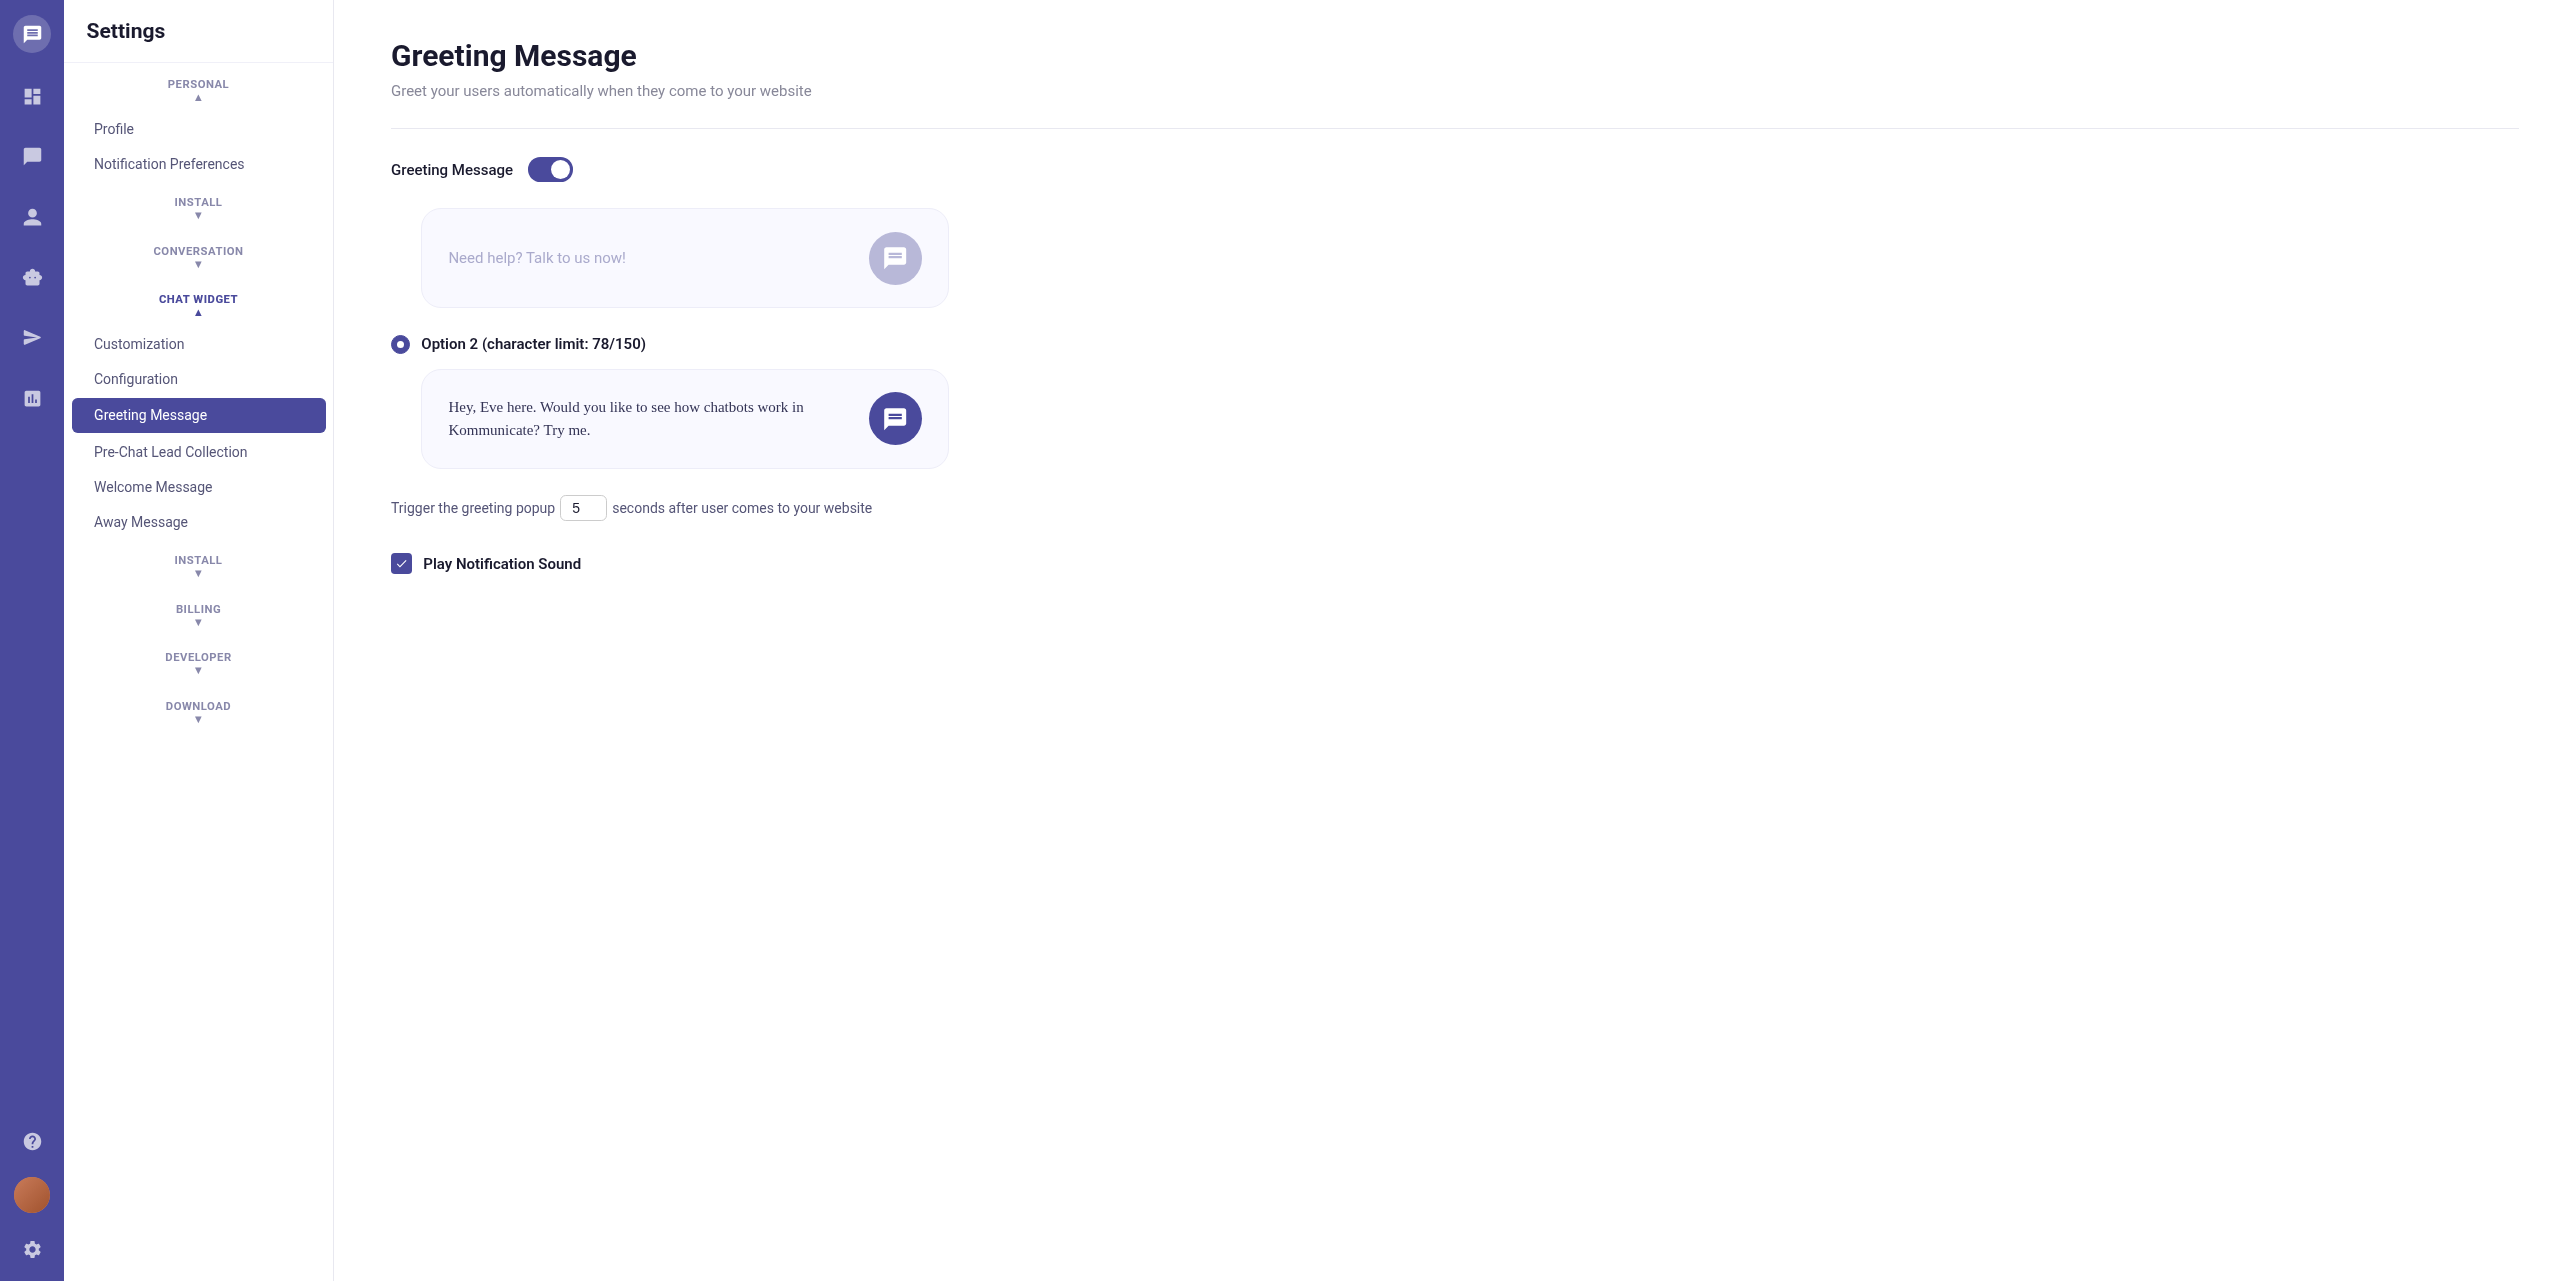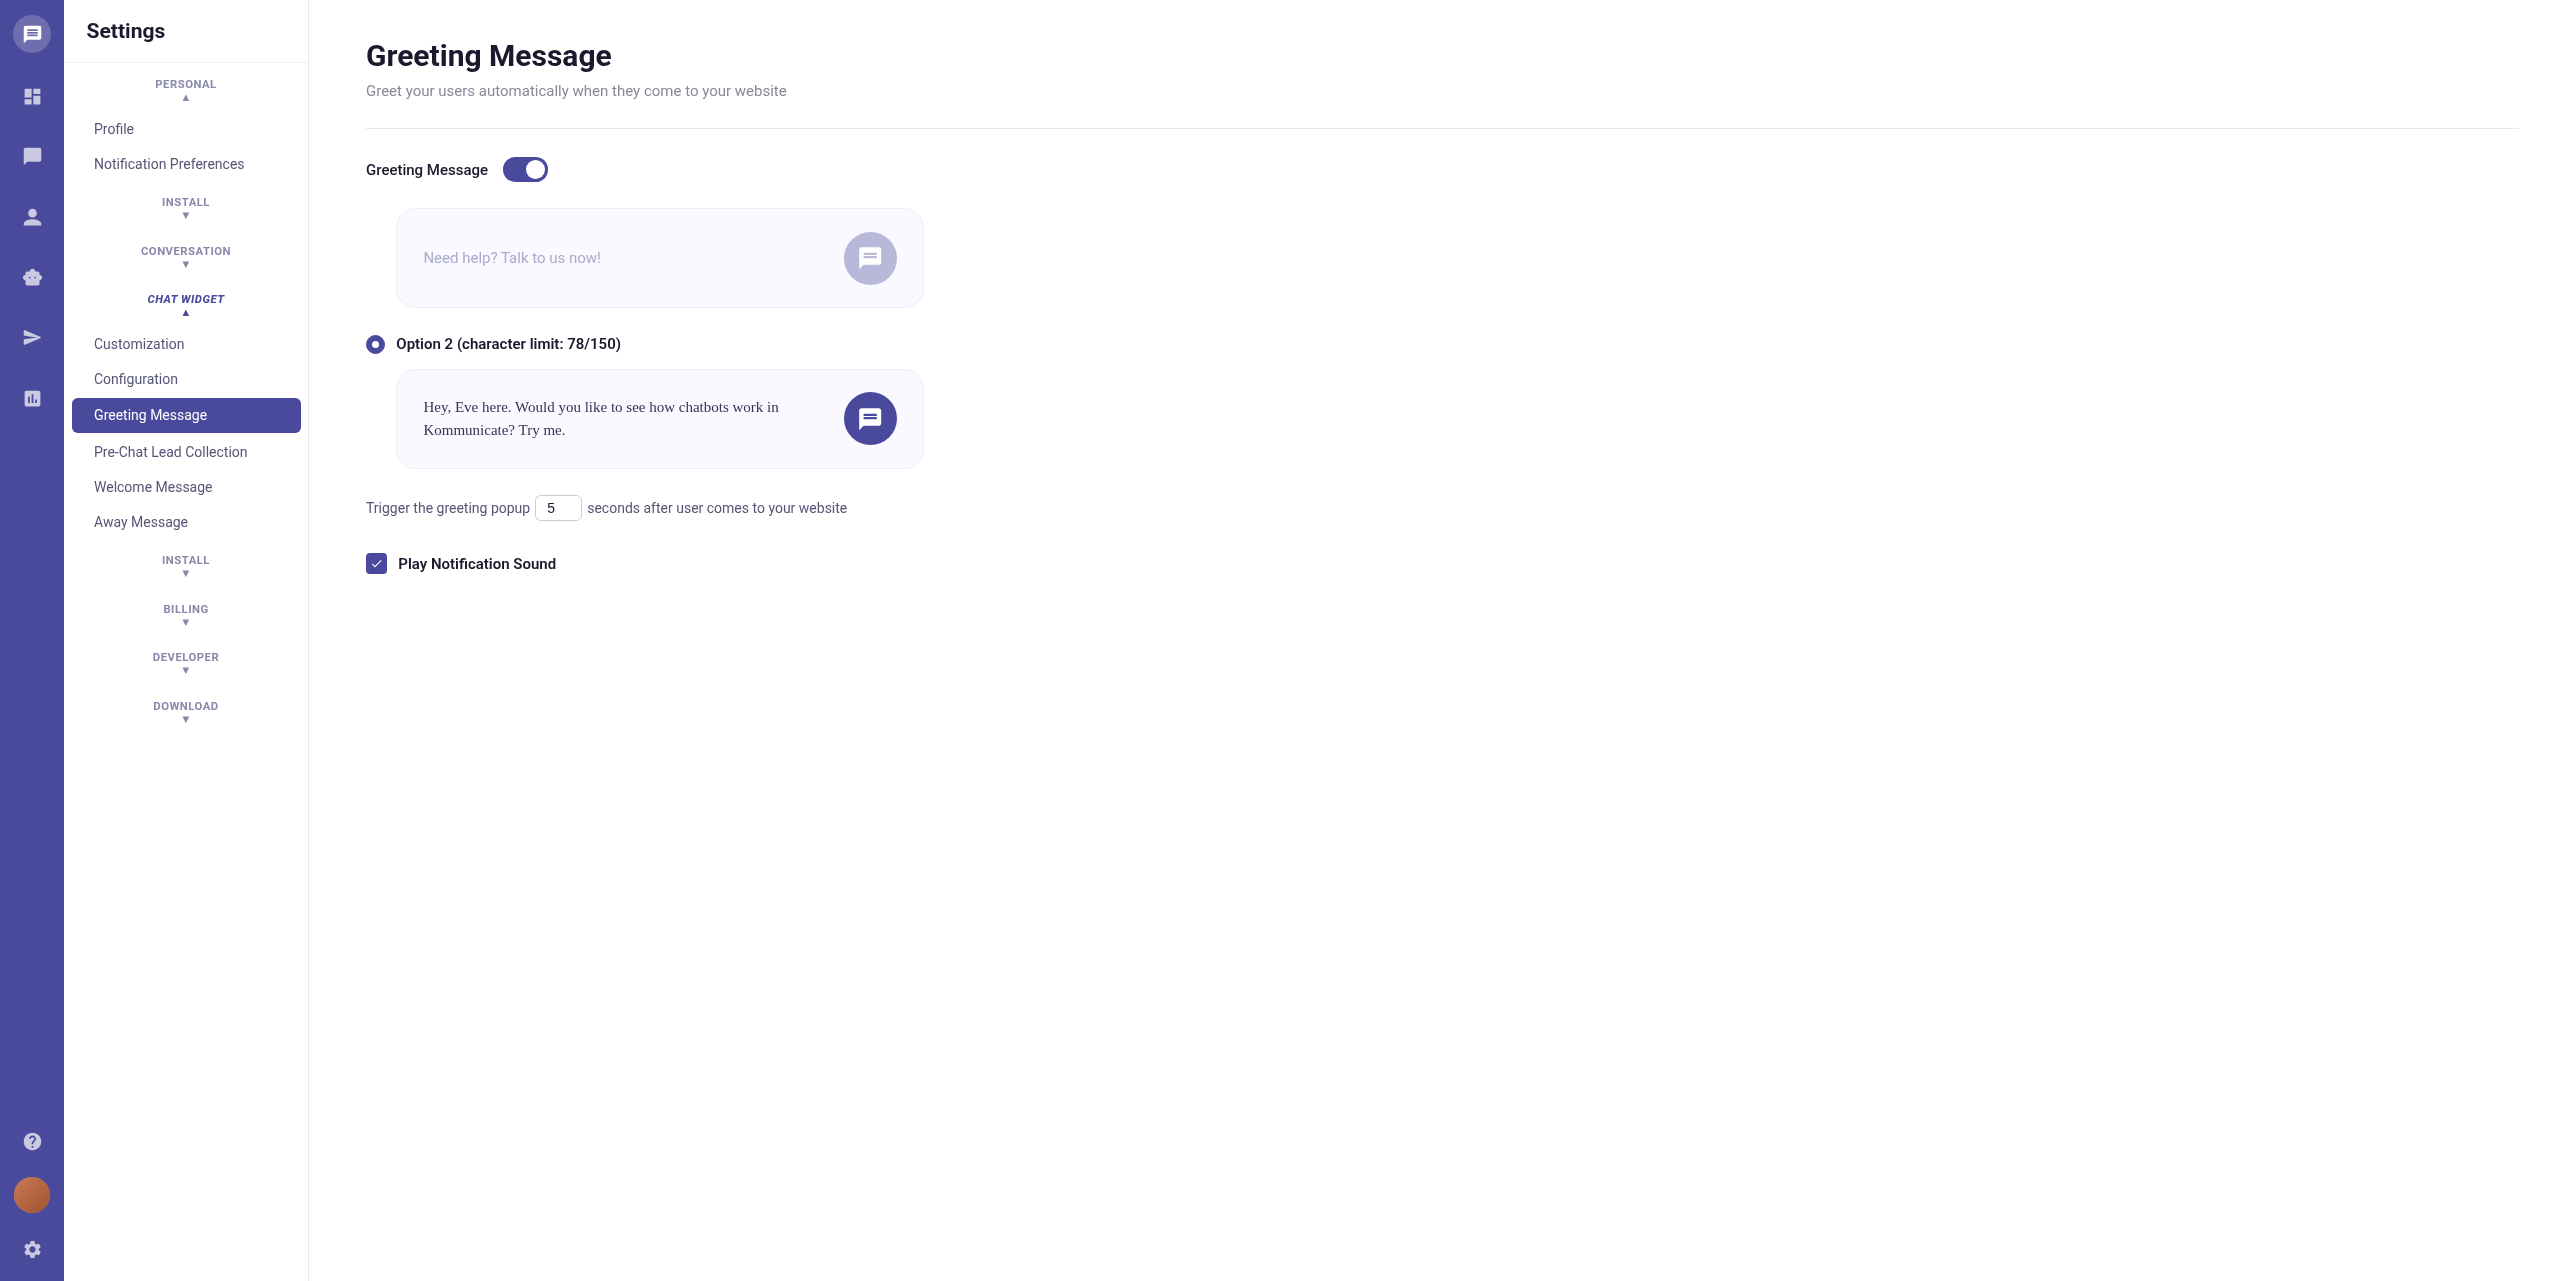--- a/index.html
+++ b/index.html
@@ -42,21 +42,21 @@
       width: 100%; height: 100%;
       background: linear-gradient(135deg, #c97b5a 0%, #a0522d 100%);
       border-radius: 50%;
     }
     .icon-bar .gear-icon {
       color: rgba(255,255,255,0.7); font-size: 19px; cursor: pointer;
     }
 
     
     .sidebar {
-      width: 245px;
+      width: 270px;
       background: #fff;
       border-right: 0.9px solid #e8e8f0;
       overflow-y: auto;
       flex-shrink: 0;
       padding-bottom: 19px;
     }
     .sidebar-header {
       padding: 19px 22.6px;
       font-size: 21px;
       font-weight: 700;
@@ -326,21 +326,21 @@
     <span>INSTALL</span>
     <span class="chevron">▼</span>
   </div>
 
   <div class="sidebar-section-title">
     <span>CONVERSATION</span>
     <span class="chevron">▼</span>
   </div>
 
   <div class="sidebar-section-title" style="color:#4a4a9c;">
-    <span style="color:#4a4a9c; font-weight:800;font-style:italic;">CHAT WIDGET</span>
+    <span style="color:#4a4a9c; font-weight:800;">CHAT WIDGET</span>
     <span class="chevron" style="color:#4a4a9c;">▲</span>
   </div>
   <div class="sidebar-item">Customization</div>
   <div class="sidebar-item">Configuration</div>
   <div class="sidebar-item active">Greeting Message</div>
   <div class="sidebar-item">Pre-Chat Lead Collection</div>
   <div class="sidebar-item">Welcome Message</div>
   <div class="sidebar-item">Away Message</div>
 
   <div class="sidebar-section-title">

